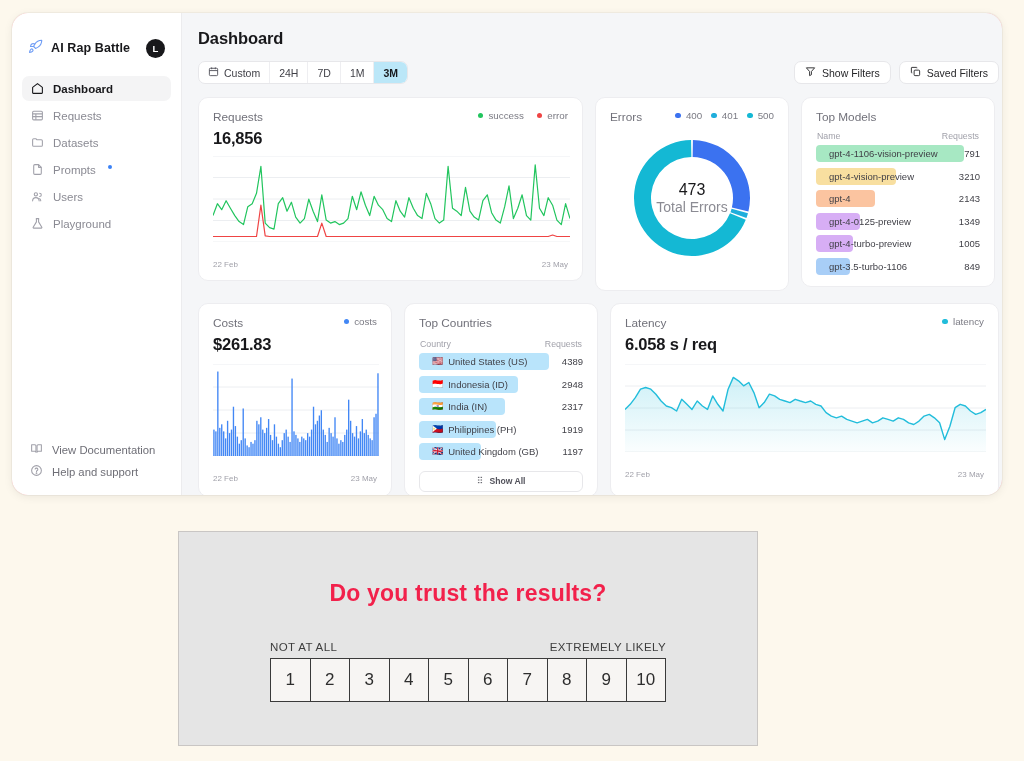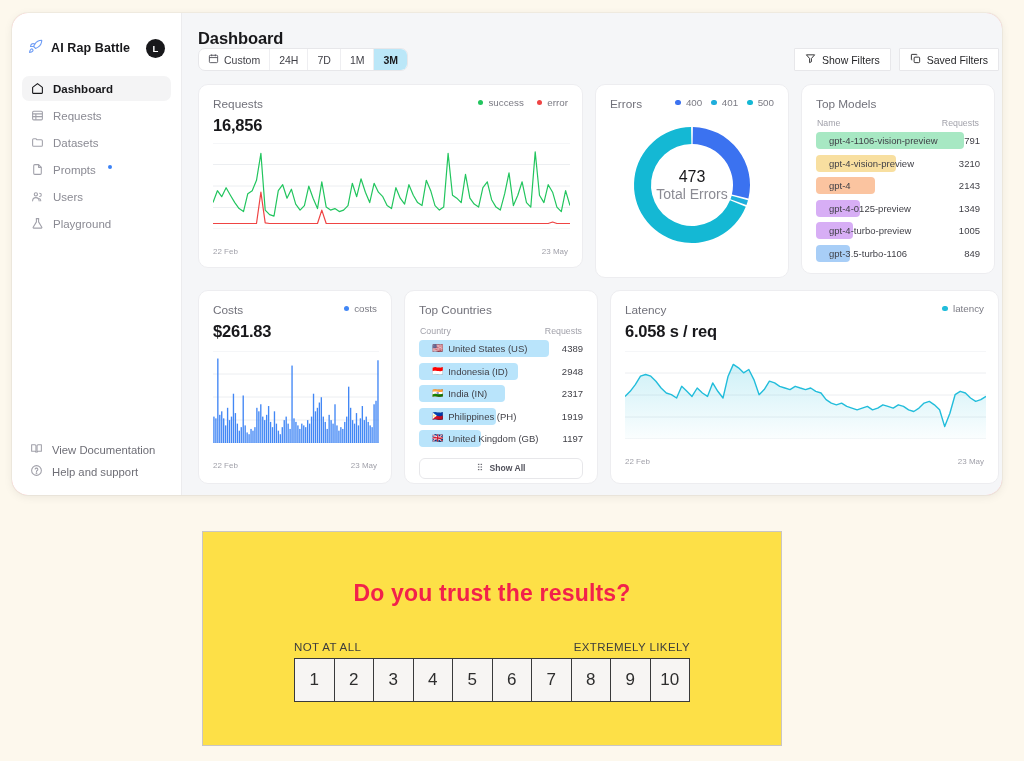--- a/index.html
+++ b/index.html
@@ -48,37 +48,37 @@
   .nav-item.active .ico svg { stroke: #18181b; }
   .nav-dot { width: 4px; height: 4px; border-radius: 50%; background: #3b82f6; margin-left: 3px; margin-top: -6px; }
   .sidebar-spacer { flex: 1; }
   .foot { display: flex; flex-direction: column; gap: 7px; padding-bottom: 2px; }
   .foot-item { display: flex; align-items: center; gap: 9px; padding: 0 8px; font-size: 11.3px; color: #6e6e76; cursor: pointer; }
 
   
   #main { flex: 1; background: #F5F6F8; padding: 16px 18px 18px 16px; display: flex; flex-direction: column; }
   #page-title { font-size: 16.5px; font-weight: 700; color: #18181b; letter-spacing: -.1px; }
 
-  .toolbar { display: flex; align-items: center; }
+  .toolbar { display: flex; align-items: center; margin-top: 13px; }
   .segmented {
     display: flex; background: #fff; border: 1px solid #e7e7ea;
     border-radius: 7px; overflow: hidden; height: 23px;
   }
   .seg {
     display: flex; align-items: center; gap: 5px;
     padding: 0 9px; font-size: 10.5px; color: #3f3f46;
     border-right: 1px solid #eeeef1; cursor: pointer; white-space: nowrap;
   }
   .seg:last-child { border-right: none; }
   .seg.active { background: #BBE7F8; color: #18181b; font-weight: 600; }
   .toolbar-right { margin-left: auto; display: flex; gap: 8px; }
   .btn {
     display: flex; align-items: center; gap: 6px;
     height: 23px; padding: 0 10px; background: #fff;
-    border: 1px solid #e7e7ea; border-radius: 1px;
+    border: 1px solid #e7e7ea; border-radius: 7px;
     font-size: 10.5px; color: #27272a; cursor: pointer; white-space: nowrap;
   }
 
   
   .grid { margin-top: 13px; display: flex; flex-direction: column; gap: 12px; flex: 1; }
   .row { display: flex; gap: 12px; }
   .card {
     background: #fff; border: 1px solid #ededf0; border-radius: 10px;
     padding: 12px 14px 10px 14px; position: relative; overflow: hidden;
   }
@@ -114,23 +114,23 @@
   .t-val { width: 34px; text-align: right; font-size: 9.5px; color: #3f3f46; }
   .flag { font-size: 9px; line-height: 1; }
   .show-all {
     margin-top: 9px; height: 21px; border: 1px solid #e7e7ea; border-radius: 6px;
     background: #fff; display: flex; align-items: center; justify-content: center;
     gap: 5px; font-size: 8.6px; color: #52525b; font-weight: 600; cursor: pointer;
   }
 
   
   #survey {
-    position: absolute; left: 202px; top: 531px;
+    position: absolute; left: 178px; top: 531px;
     width: 580px; height: 215px;
-    background: #fde047; border: 1px solid #c9c6c4;
+    background: #e5e5e5; border: 1px solid #c9c6c4;
   }
   #survey-question {
     text-align: center; color: #F2214B; font-size: 23px; font-weight: 700;
     margin-top: 48px; letter-spacing: .2px;
   }
   .scale-wrap { width: 396px; margin: 34px auto 0 auto; }
   .scale-labels { display: flex; justify-content: space-between; font-size: 11.5px; color: #3d3d3d; letter-spacing: .4px; margin-bottom: 5px; }
   .scale { display: flex; border: 1.6px solid #3a3a3a; width: 100%; }
   .scale-cell {
     flex: 1; height: 42px; border-right: 1.6px solid #3a3a3a;

